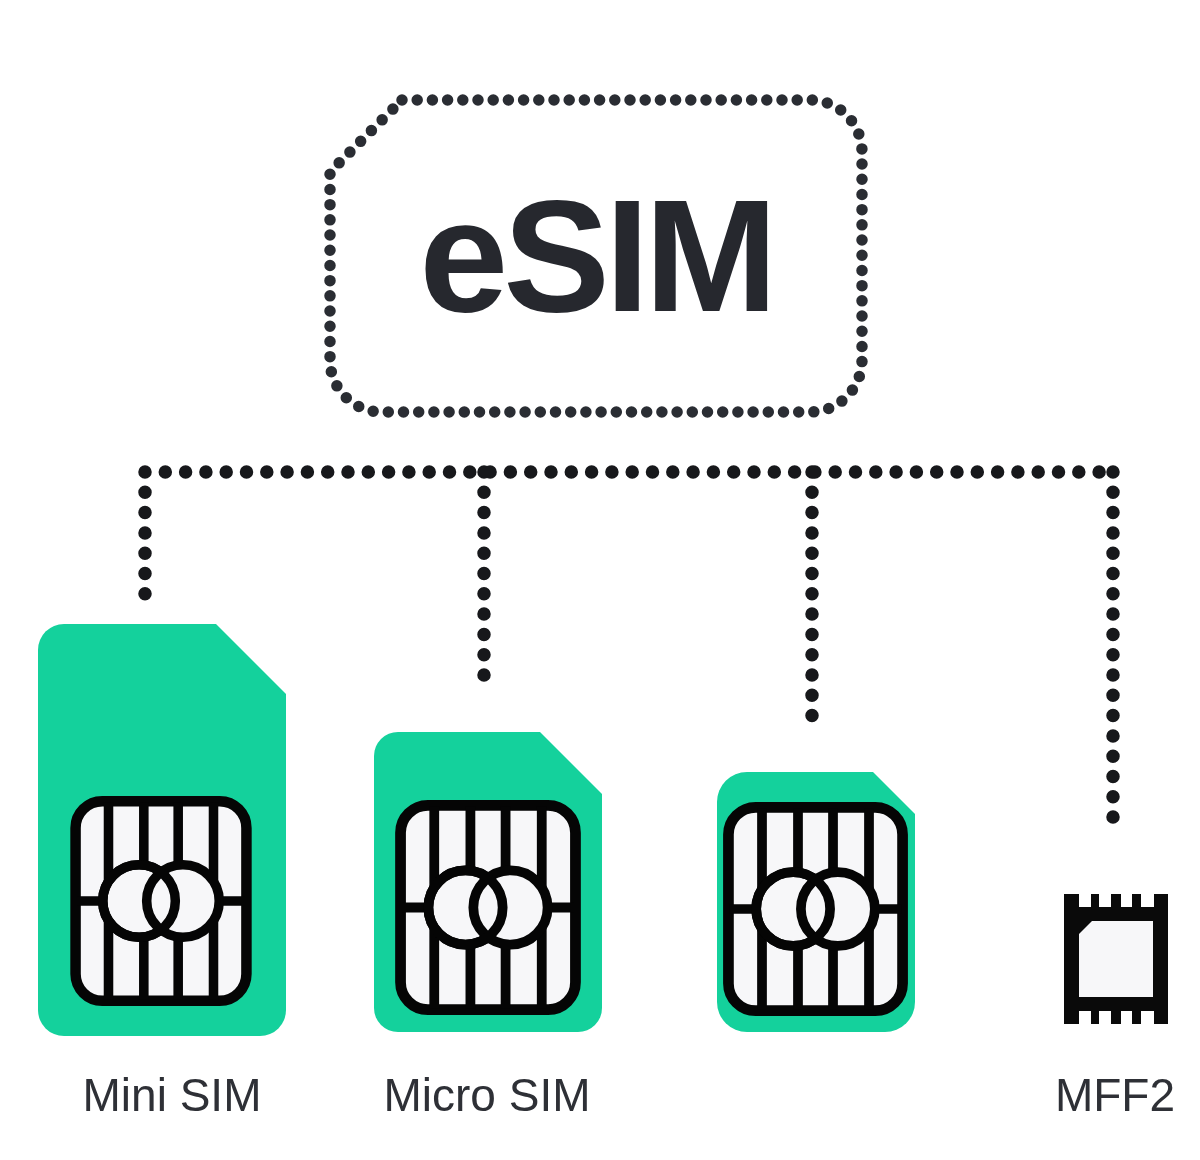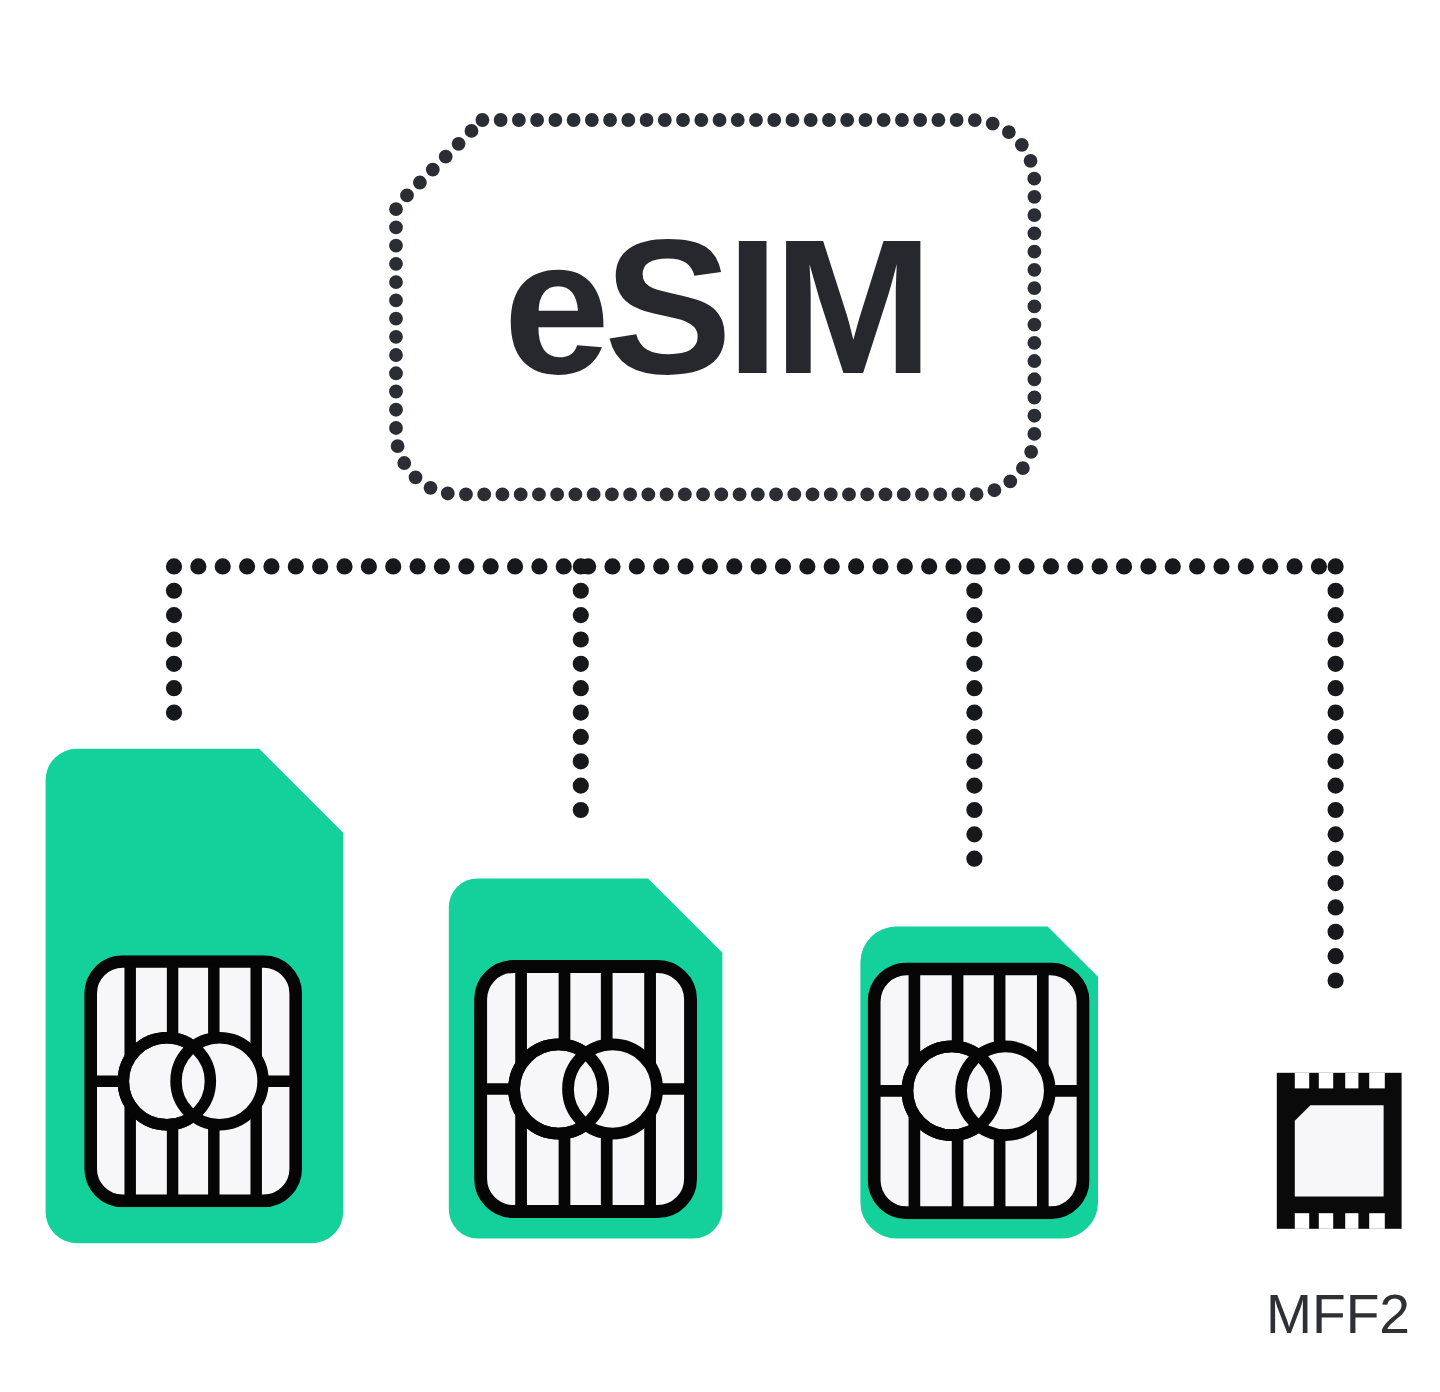--- a/index.html
+++ b/index.html
@@ -77,15 +77,17 @@
       <rect x="35" y="117" width="12" height="13" fill="#ffffff"></rect>
       <rect x="57" y="117" width="11" height="13" fill="#ffffff"></rect>
       <rect x="77" y="117" width="13" height="13" fill="#ffffff"></rect>
 
       <path d="M28,27 H89 V103 H15 V40 Z" fill="#f7f7f9"></path>
     </g>
   </svg>
 
   <div class="esim-title">eSIM</div>
 
+  <div class="ff-label mini">Mini SIM</div>
+  <div class="ff-label micro">Micro SIM</div>
   <div class="ff-label mff2">MFF2</div>
 
 </div>
 
 </body></html>

